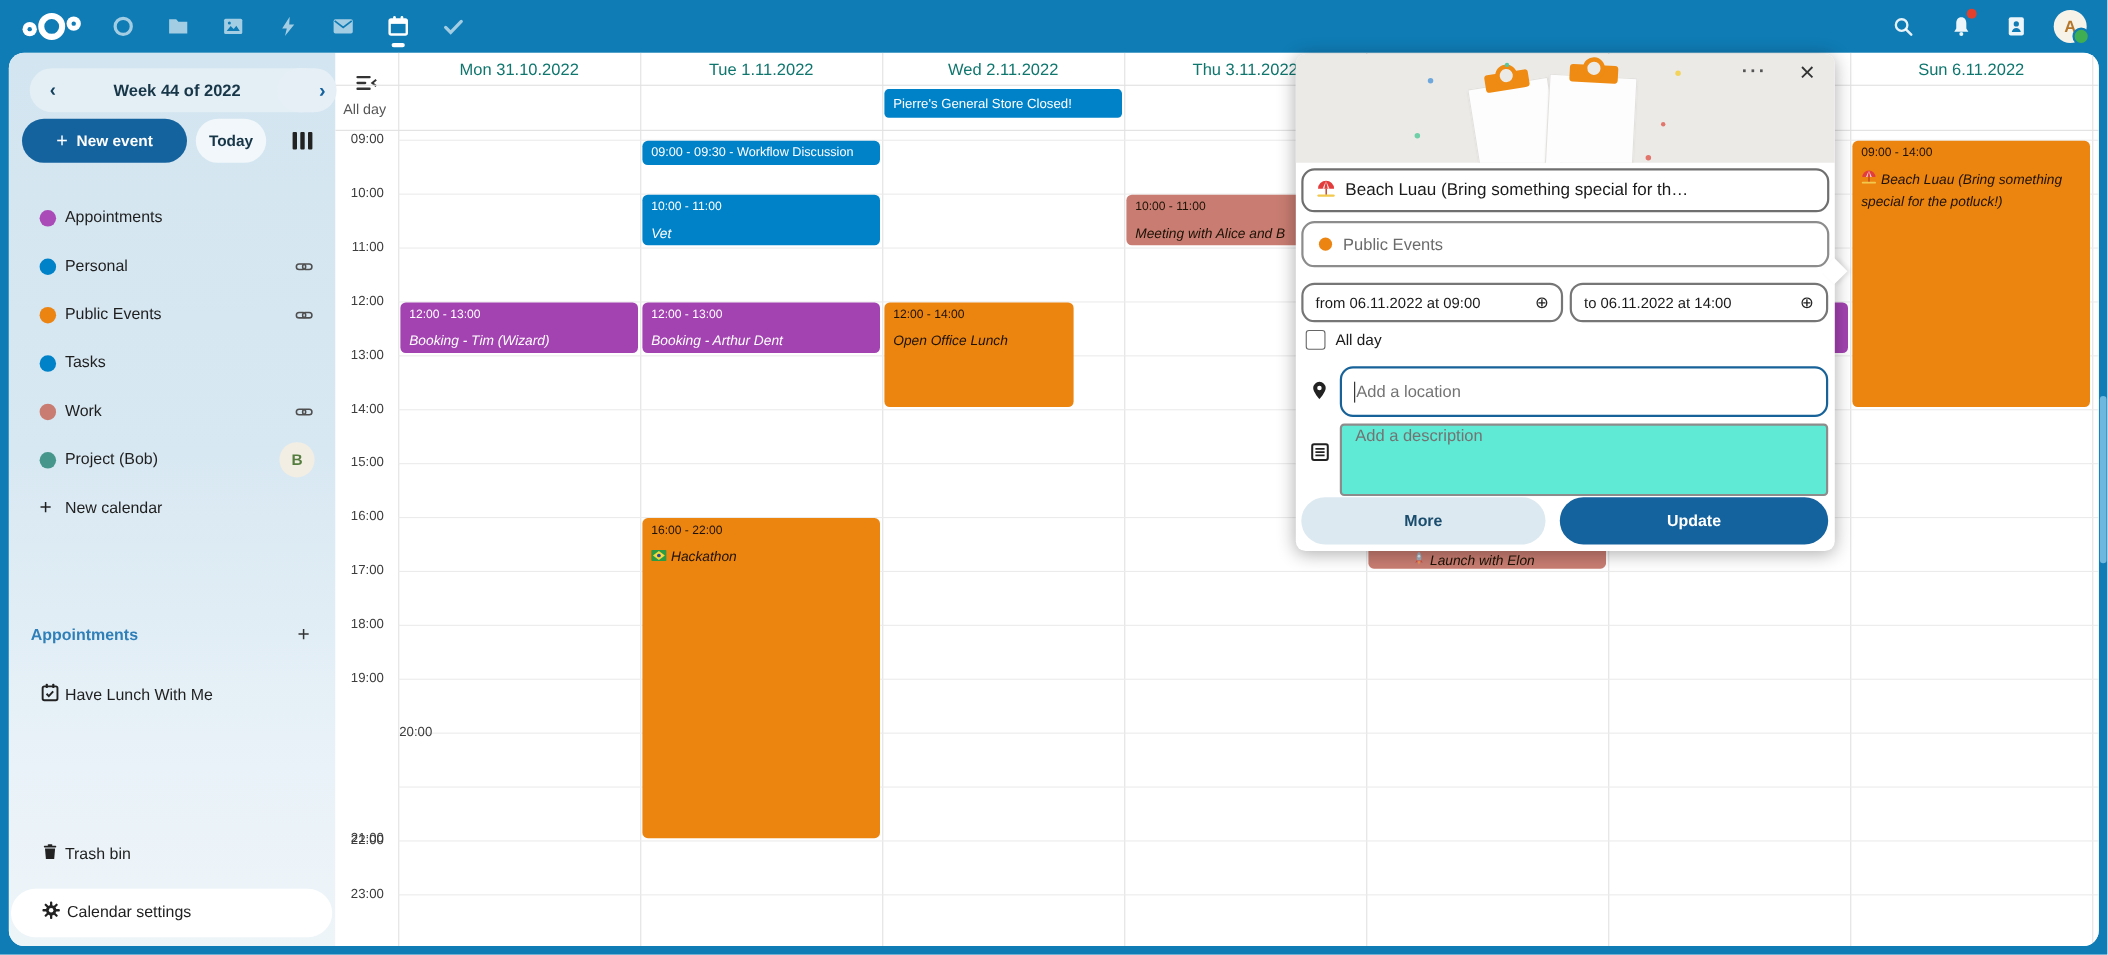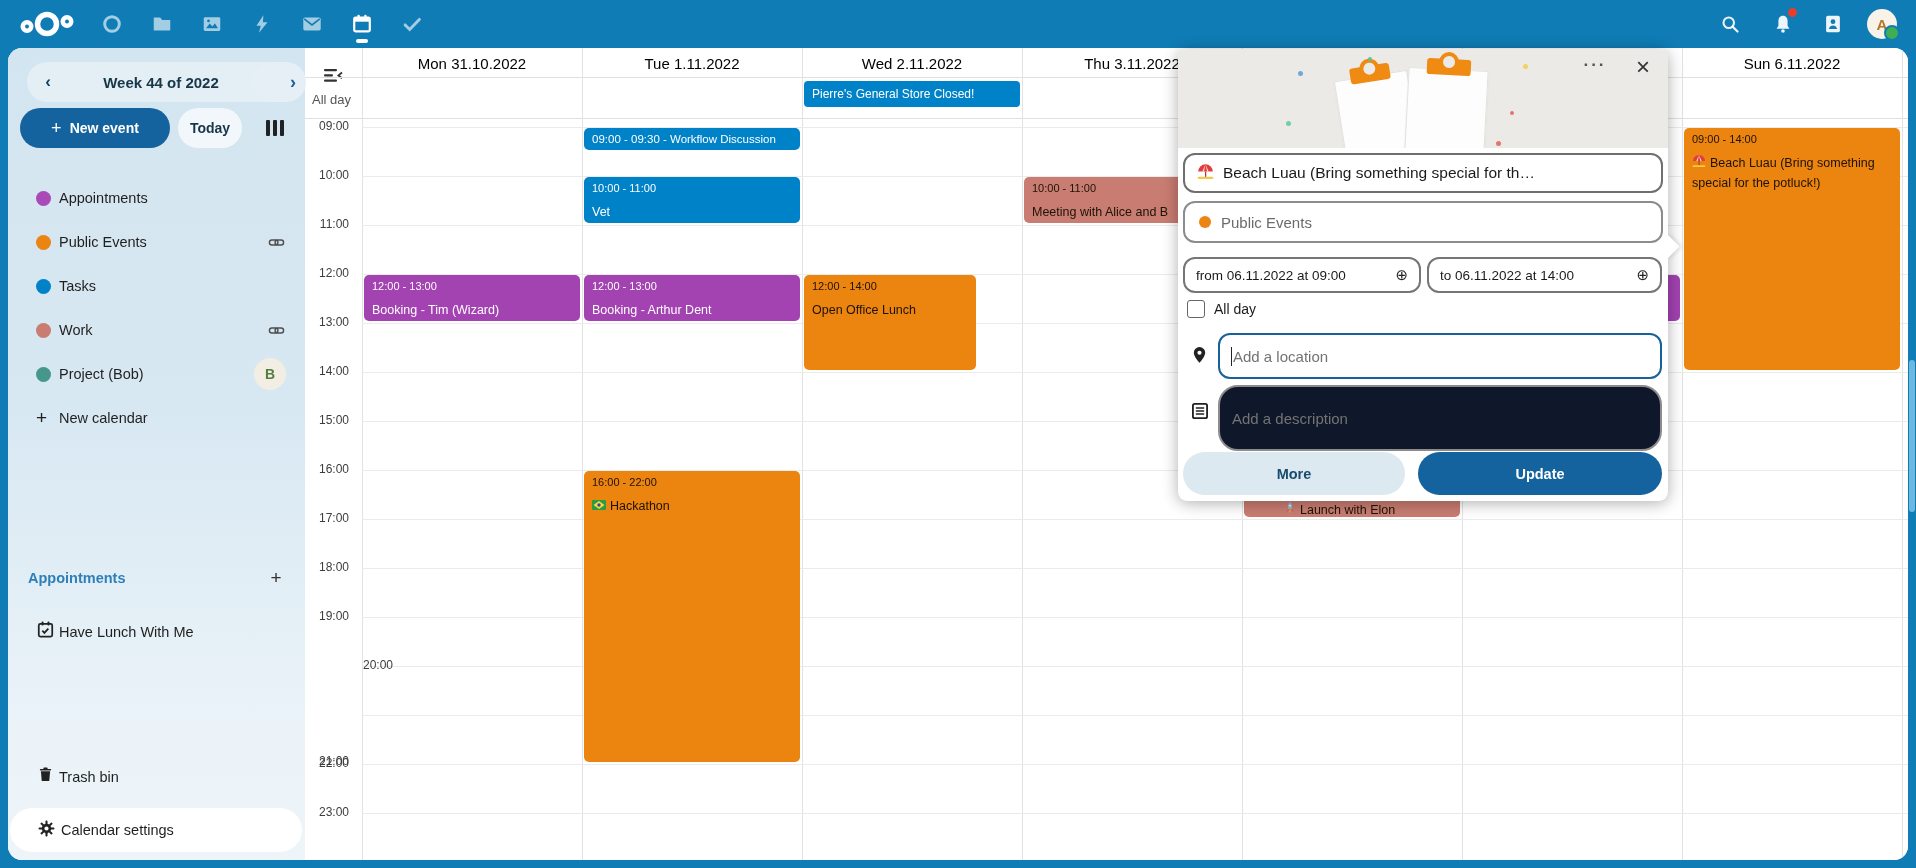--- a/index.html
+++ b/index.html
@@ -52,30 +52,30 @@
   .section-hd .t{font-size:14.5px;font-weight:bold;color:#2f7fb9;}
   .section-hd .p{font-size:19px;color:#333;cursor:pointer;width:24px;text-align:center;}
   .settings-pill{position:absolute;left:2px;top:760px;width:292px;height:44px;border-radius:22px;background:#fff;
     display:flex;align-items:center;cursor:pointer;}
   .sb-toggle{position:absolute;left:244px;top:14px;width:54px;height:40px;border-radius:20px;background:#e6eff6;
     color:#14629e;font-weight:bold;font-size:18px;display:flex;align-items:center;justify-content:flex-end;
     padding-right:10px;box-sizing:border-box;cursor:pointer;z-index:6;}
 
   
   .calbody{position:absolute;left:297px;top:0;width:1603px;height:812px;background:#fff;}
-  .day-label{position:absolute;top:4px;height:24px;line-height:24px;text-align:center;font-size:15px;color:#000000;}
+  .day-label{position:absolute;top:4px;height:24px;line-height:24px;text-align:center;font-size:15px;color:#0f766e;}
   .vline{position:absolute;top:0;bottom:0;width:1px;background:#e2e2e2;}
   .hline{position:absolute;height:1px;background:#ebebeb;}
   .hd-sep{position:absolute;left:0;right:0;height:1px;background:#e0e0e0;}
   .time-lbl{position:absolute;left:0;width:44px;text-align:right;font-size:12px;color:#3d3d3d;}
   .allday-lbl{position:absolute;left:7px;top:44px;font-size:13px;color:#555;}
   .collapse-ico{position:absolute;left:18px;top:20px;cursor:pointer;}
   .evt{position:absolute;border-radius:5px;box-sizing:border-box;padding:4px 8px;overflow:hidden;cursor:pointer;z-index:2;}
   .evt .tm{font-size:11px;line-height:14px;}
-  .evt .ti{font-size:12.5px;line-height:20px;margin-top:7px;display:flex;align-items:center;gap:4px;flex-wrap:wrap;}
+  .evt .ti{font-size:12.5px;line-height:20px;margin-top:7px;display:flex;align-items:center;gap:4px;flex-wrap:wrap;font-style:italic;}
   .evt .ti.wrap{display:block;}
   .evt.compact{padding:3px 8px;}
   .evt.compact .tm{font-size:11.5px;line-height:16px;white-space:nowrap;}
   .evt.tight .ti{margin-top:0;}
   .allday-evt{position:absolute;border-radius:4px;color:#fff;font-size:12px;line-height:26px;padding:0 8px;
     box-sizing:border-box;white-space:nowrap;overflow:hidden;cursor:pointer;z-index:2;}
 
   
   .popup{position:absolute;left:1178px;top:49px;width:490px;height:452px;background:#fff;border-radius:9px;
     box-shadow:0 2px 16px rgba(0,0,0,.32);z-index:40;}
@@ -102,21 +102,21 @@
   .pp-date .tx{font-size:13.5px;color:#1b1b1b;white-space:nowrap;}
   .pp-date .globe{font-size:15px;color:#222;}
   .pp-allday{position:absolute;left:9px;top:251px;display:flex;align-items:center;gap:9px;}
   .pp-allday .cb{width:16px;height:16px;border:1.5px solid #666;border-radius:3px;background:#fff;cursor:pointer;}
   .pp-allday .tx{font-size:14px;color:#1b1b1b;}
   .pp-loc{position:absolute;left:40px;top:284px;width:444px;height:46px;box-sizing:border-box;border:2px solid #176298;
     border-radius:12px;background:#fff;display:flex;align-items:center;padding:0 11px;cursor:text;}
   .pp-loc .caret{width:1px;height:19px;background:#222;margin-right:1px;}
   .ph{font-size:15px;color:#737373;}
   .pp-desc{position:absolute;left:40px;top:336px;width:444px;height:66px;box-sizing:border-box;border:2px solid #8c8c8c;
-    border-radius:20px;background:#0f172a;padding:23px 12px;cursor:text;}
+    border-radius:4px;background:#5eead4;padding:1px 12px;cursor:text;}
   .pp-icon{position:absolute;}
   .pp-btn{position:absolute;top:403px;height:43px;border-radius:22px;display:flex;align-items:center;justify-content:center;
     font-size:14.5px;font-weight:bold;cursor:pointer;}
   .btn-more{left:5px;width:222px;background:#dce9f1;color:#1a4c6d;}
   .btn-update{left:240px;width:244px;background:#14629e;color:#fff;}
 
   .scroll-thumb{position:absolute;left:1909px;top:360px;width:6px;height:152px;border-radius:3px;background:#6cb8de;z-index:50;cursor:pointer;}
 </style>
 </head>
 <body>
@@ -218,20 +218,28 @@
       <div class="grid-toggle">
           <i></i>
           <i></i>
           <i></i>
         </div>
 
       <div class="cal-list">
           <div class="cal-item">
             <div class="dot" style="background: rgb(169, 74, 184);"></div>
             <div class="nm">Appointments</div>
+          </div>
+          <div class="cal-item">
+            <div class="dot" style="background: rgb(0, 130, 201);"></div>
+            <div class="nm">Personal</div>
+            <div class="linkico"><svg width="17" height="17" viewBox="0 0 24 24" fill="none" stroke="#4f4f4f" stroke-width="2">
+                <rect x="2" y="8.5" width="12" height="7" rx="3.5"></rect>
+                <rect x="10" y="8.5" width="12" height="7" rx="3.5"></rect>
+              </svg></div>
           </div>
           <div class="cal-item">
             <div class="dot" style="background: rgb(236, 132, 18);"></div>
             <div class="nm">Public Events</div>
             <div class="linkico"><svg width="17" height="17" viewBox="0 0 24 24" fill="none" stroke="#4f4f4f" stroke-width="2">
                 <rect x="2" y="8.5" width="12" height="7" rx="3.5"></rect>
                 <rect x="10" y="8.5" width="12" height="7" rx="3.5"></rect>
               </svg></div>
           </div>
           <div class="cal-item">

